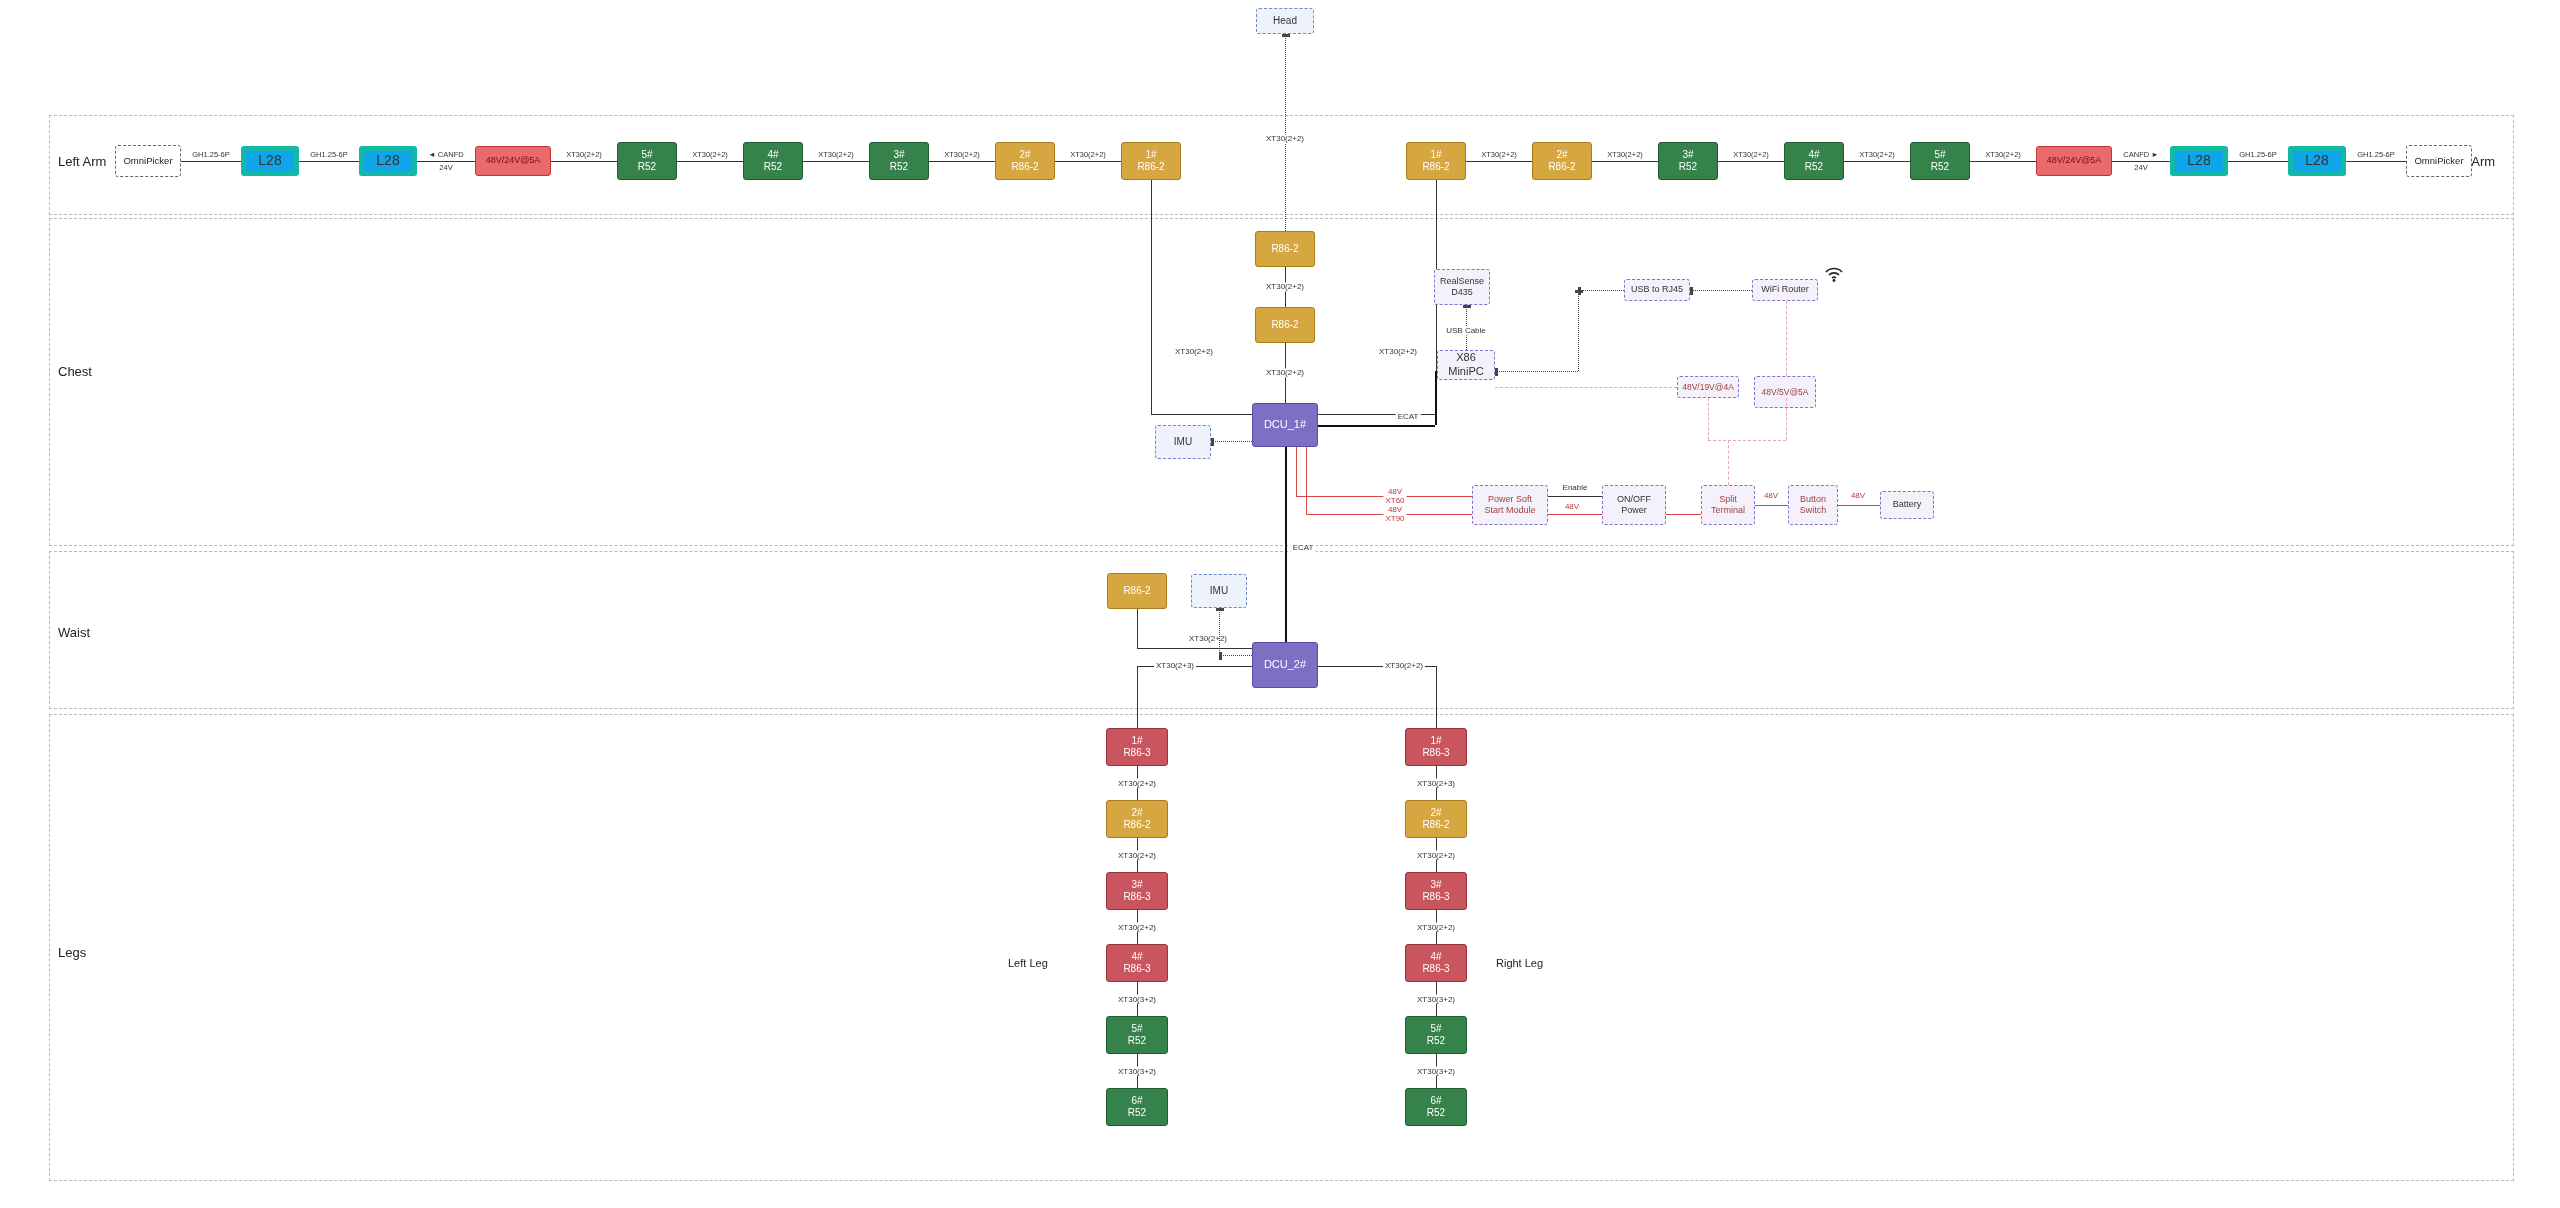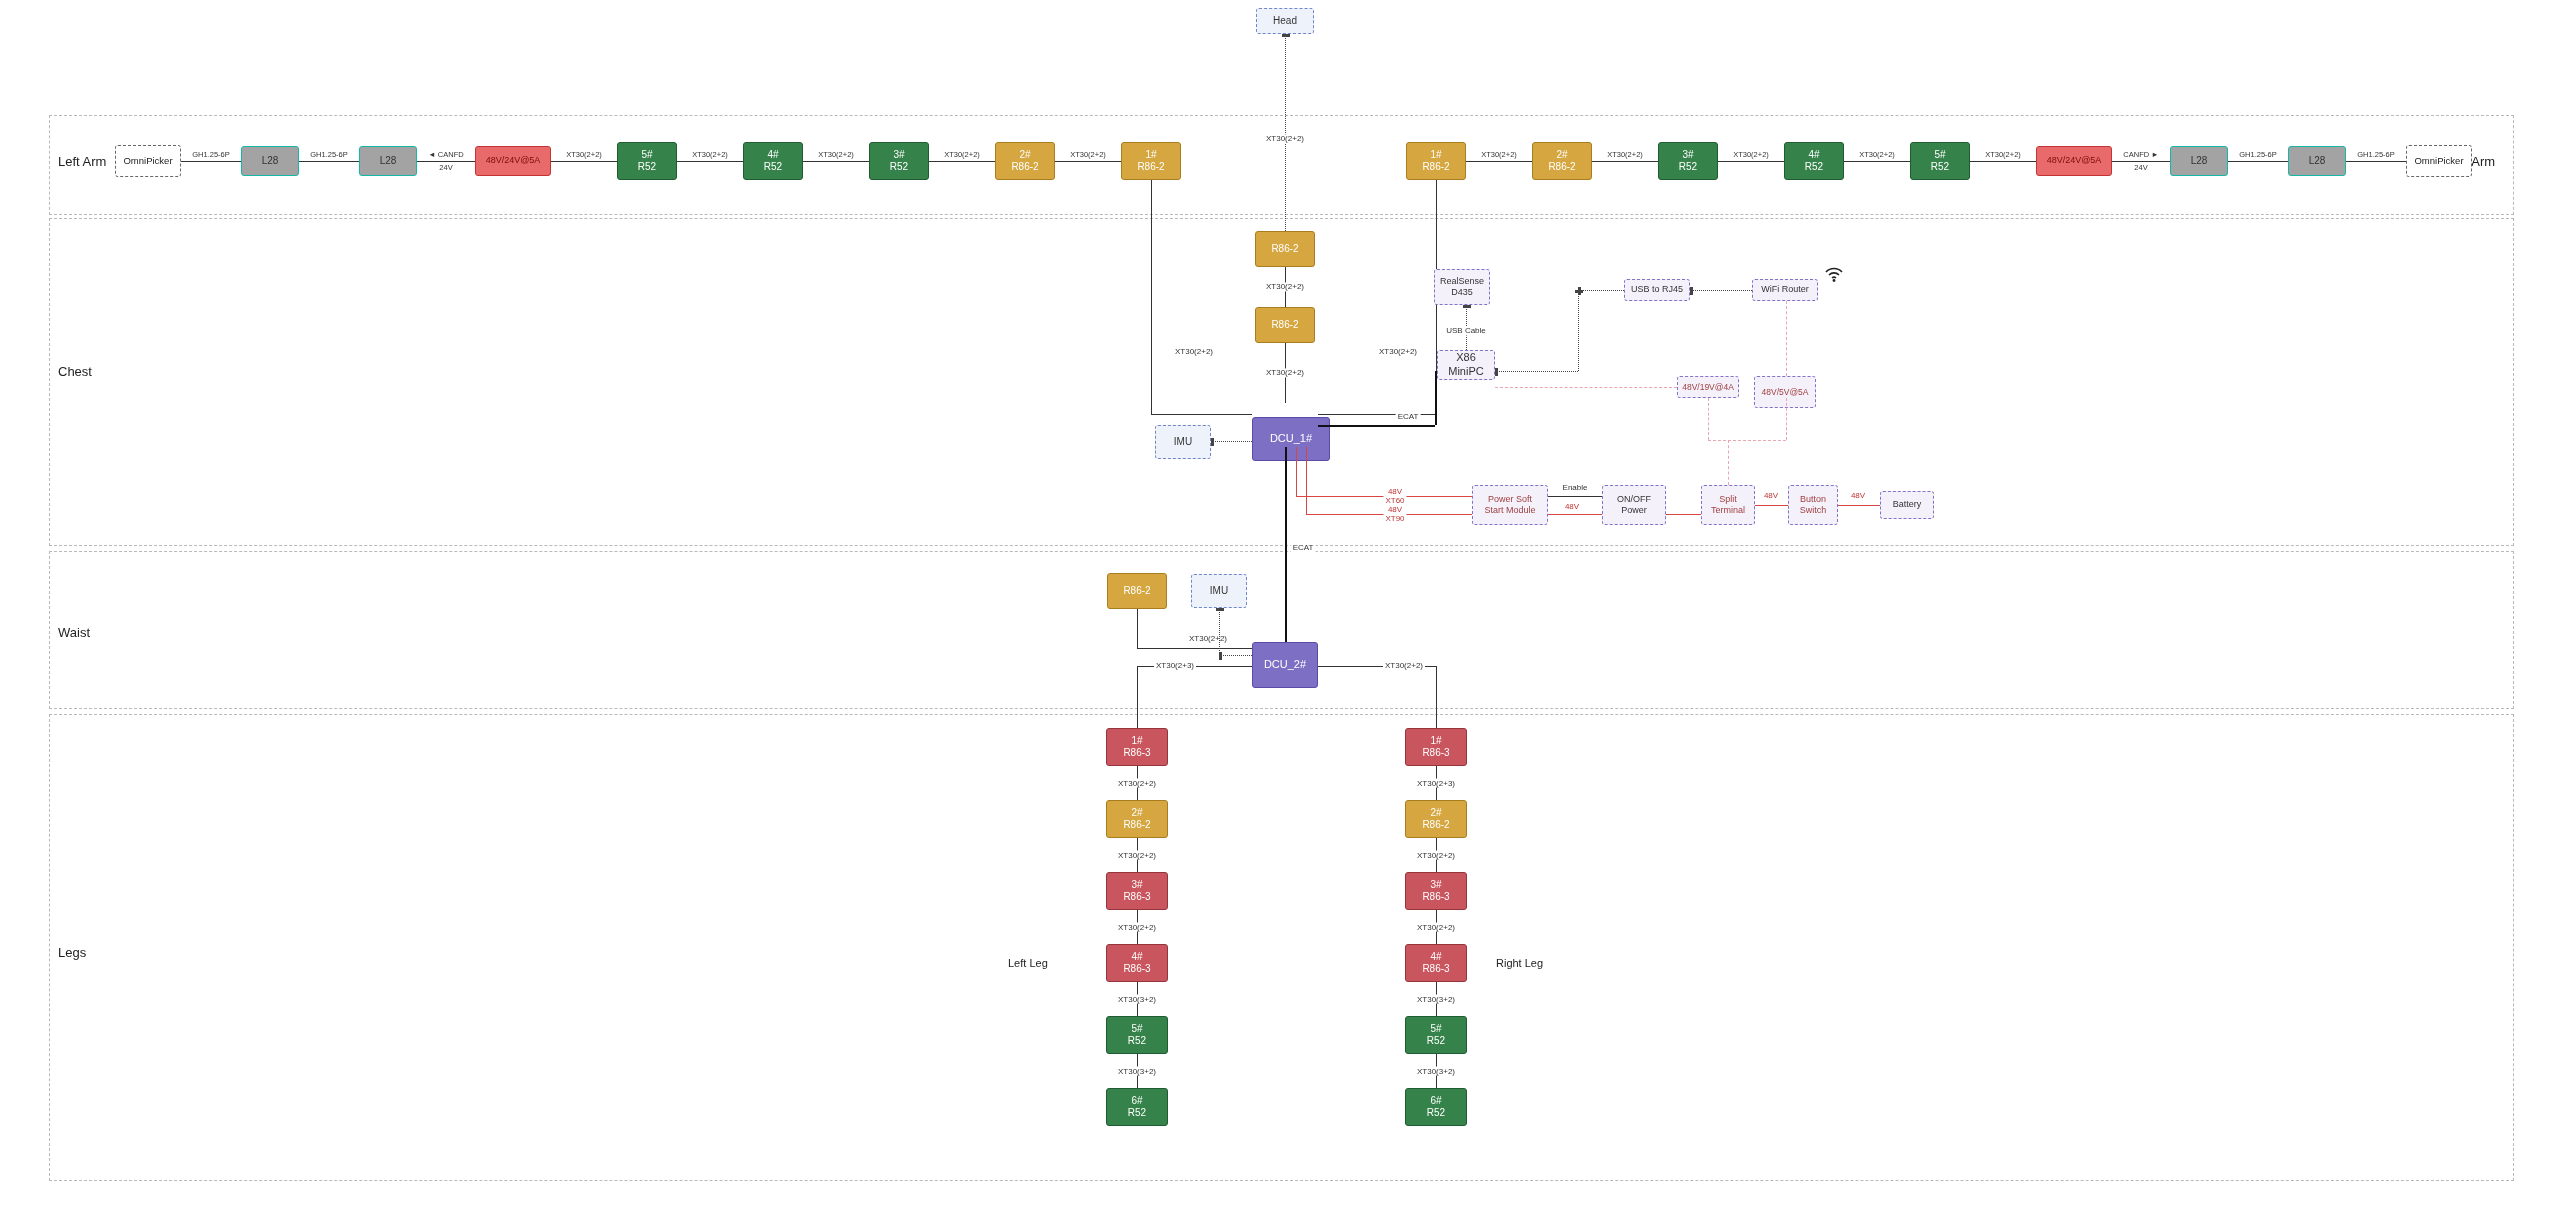--- a/index.html
+++ b/index.html
@@ -8,21 +8,21 @@
   #canvas{position:relative;width:2560px;height:1208px;background:#fff;overflow:hidden}
   .frame{position:absolute;border:1px dashed #b9b9b9;background:transparent}
   .seclabel{position:absolute;font-size:13px;color:#222;white-space:nowrap}
   .box{display:flex;align-items:center;justify-content:center;text-align:center;
        white-space:pre-line;border-radius:3px;font-size:10px;line-height:1.25;flex:none}
   .abs{position:absolute}
   .green{background:#35824a;border:1px solid #1f5c31;color:#fff}
   .gold{background:#d6a741;border:1px solid #a87d1e;color:#fff}
   .redm{background:#c9565e;border:1px solid #96343b;color:#fff}
   .pwr{background:#e86a6a;border:1px solid #c43434;color:#7e0b0b;font-size:9px}
-  .lgreen{background:#a3a3a3;border:1px solid #14b8a6;color:#333;font-size:10px}
+  .lgreen{background:#0ea5e9;border:5px solid #14b8a6;color:#333;font-size:14px}
   .plain{background:#fff;border:1px dashed #666;color:#222;font-size:9.5px}
   .lav{background:#f4f1fb;border:1px dashed #8273c9;color:#333}
   .lavblue{background:#eef3fb;border:1px dashed #6f86c9;color:#333}
   .purple{background:#7d6fc3;border:1px solid #5b4aa8;color:#fff;font-size:11px}
   .rtext2{color:#a04040}
   .hl{position:absolute;height:0;border-top:1px solid #333}
   .vl{position:absolute;width:0;border-left:1px solid #333}
   .dot{border-top-style:dotted;border-left-style:dotted;border-color:#444}
   .thick{border-top-width:2px;border-left-width:2px;border-color:#111}
   .pink{border-top-style:dashed;border-left-style:dashed;border-color:#e9a6b0;border-top-width:1.5px;border-left-width:1.5px}
@@ -74,21 +74,21 @@
 
   <div class="vl" style="left:1151px;top:179px;height:235px"></div>
   <div class="hl" style="left:1151px;top:414px;width:101px"></div>
   <div class="clabel" style="left:1194px;top:352px">XT30(2+2)</div>
   <div class="vl" style="left:1436px;top:179px;height:235px"></div>
   <div class="hl" style="left:1318px;top:414px;width:118px"></div>
   <div class="clabel" style="left:1398px;top:352px">XT30(2+2)</div>
 
   <div class="hl dot" style="left:1211px;top:441px;width:41px"></div>
   <div class="box lavblue abs" style="left:1155px;top:425px;width:56px;height:34px">IMU</div>
-  <div class="box purple abs" style="left:1252px;top:417px;width:78px;height:44px">DCU_1#</div>
+  <div class="box purple abs" style="left:1252px;top:403px;width:66px;height:44px">DCU_1#</div>
 
   <div class="hl thick" style="left:1318px;top:425px;width:117px"></div>
   <div class="vl thick" style="left:1435px;top:371px;height:54px"></div>
   <div class="clabel" style="left:1408px;top:417px">ECAT</div>
 
   <div class="vl dot" style="left:1466px;top:305px;height:45px"></div>
   <div class="clabel" style="left:1466px;top:331px">USB Cable</div>
   <div class="box lav abs" style="left:1434px;top:269px;width:56px;height:36px;font-size:9px">RealSense
 D435</div>
   <div class="box lav abs" style="left:1437px;top:350px;width:58px;height:30px;font-size:11px">X86

